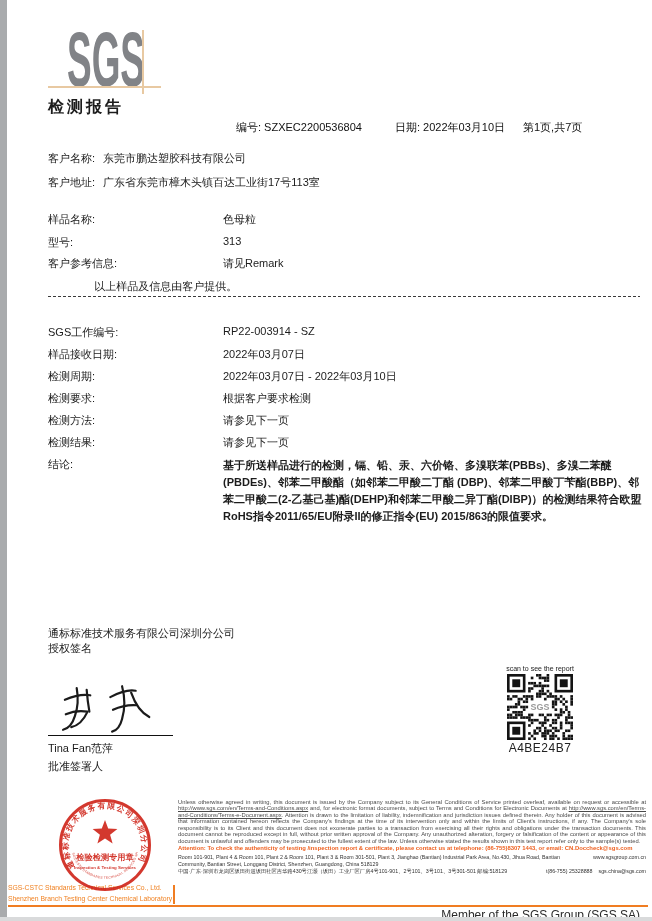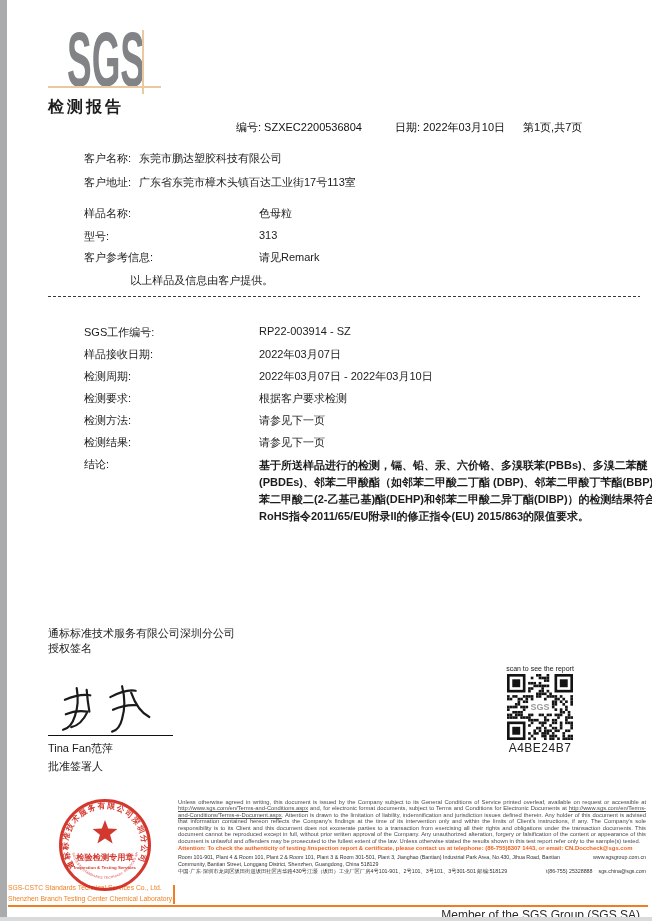--- a/index.html
+++ b/index.html
@@ -14,25 +14,25 @@
 
   
   .logo { position:absolute; left:66px; top:28px; }
   .rule-h { position:absolute; left:48px; top:86px; width:113px; height:2px; background:#e8c9a2; }
   .rule-v { position:absolute; left:142px; top:30px; width:2px; height:64px; background:#e8c9a2; }
   .report-title { position:absolute; left:48px; top:97px; font-size:16px; font-weight:bold; letter-spacing:3px; }
   .hmeta { position:absolute; top:120px; font-size:11px; color:#111; }
   .m-no { left:236px; } .m-date { left:395px; } .m-page { left:523px; }
 
   
-  .grp { position:absolute; left:48px; font-size:11px;margin-left:36px; }
+  .grp { position:absolute; left:48px; font-size:11px; }
   .row { display:flex; align-items:flex-start; }
   .row .lbl { flex:0 0 auto; }
   .g1 { top:151px; } .g1 .row { margin-bottom:9px; } .g1 .lbl { width:55px; }
-  .g2 { top:206px; } .g2 .row { margin-bottom:8px; } .g2 .lbl { width:175px; }
+  .g2 { top:212px; } .g2 .row { margin-bottom:8px; } .g2 .lbl { width:175px; }
   .g2 .row:nth-child(2) { margin-bottom:6px; }
   .note { margin-top:1px;text-align:center; }
   .dashes { position:absolute; left:48px; top:296px; width:592px; height:1px;
     background:repeating-linear-gradient(90deg,#3a3a3a 0 3px,transparent 3px 5px); }
   .g3 { top:325px; } .g3 .row { margin-bottom:6px; } .g3 .lbl { width:175px; }
   .g3 .row { height:16px; margin-bottom:6px; }
   .concl { display:flex; margin-top:2px; }
   .concl .lbl { width:175px; flex:0 0 auto; }
   .concl .txt { width:420px; line-height:17px;font-weight:bold; }
 

